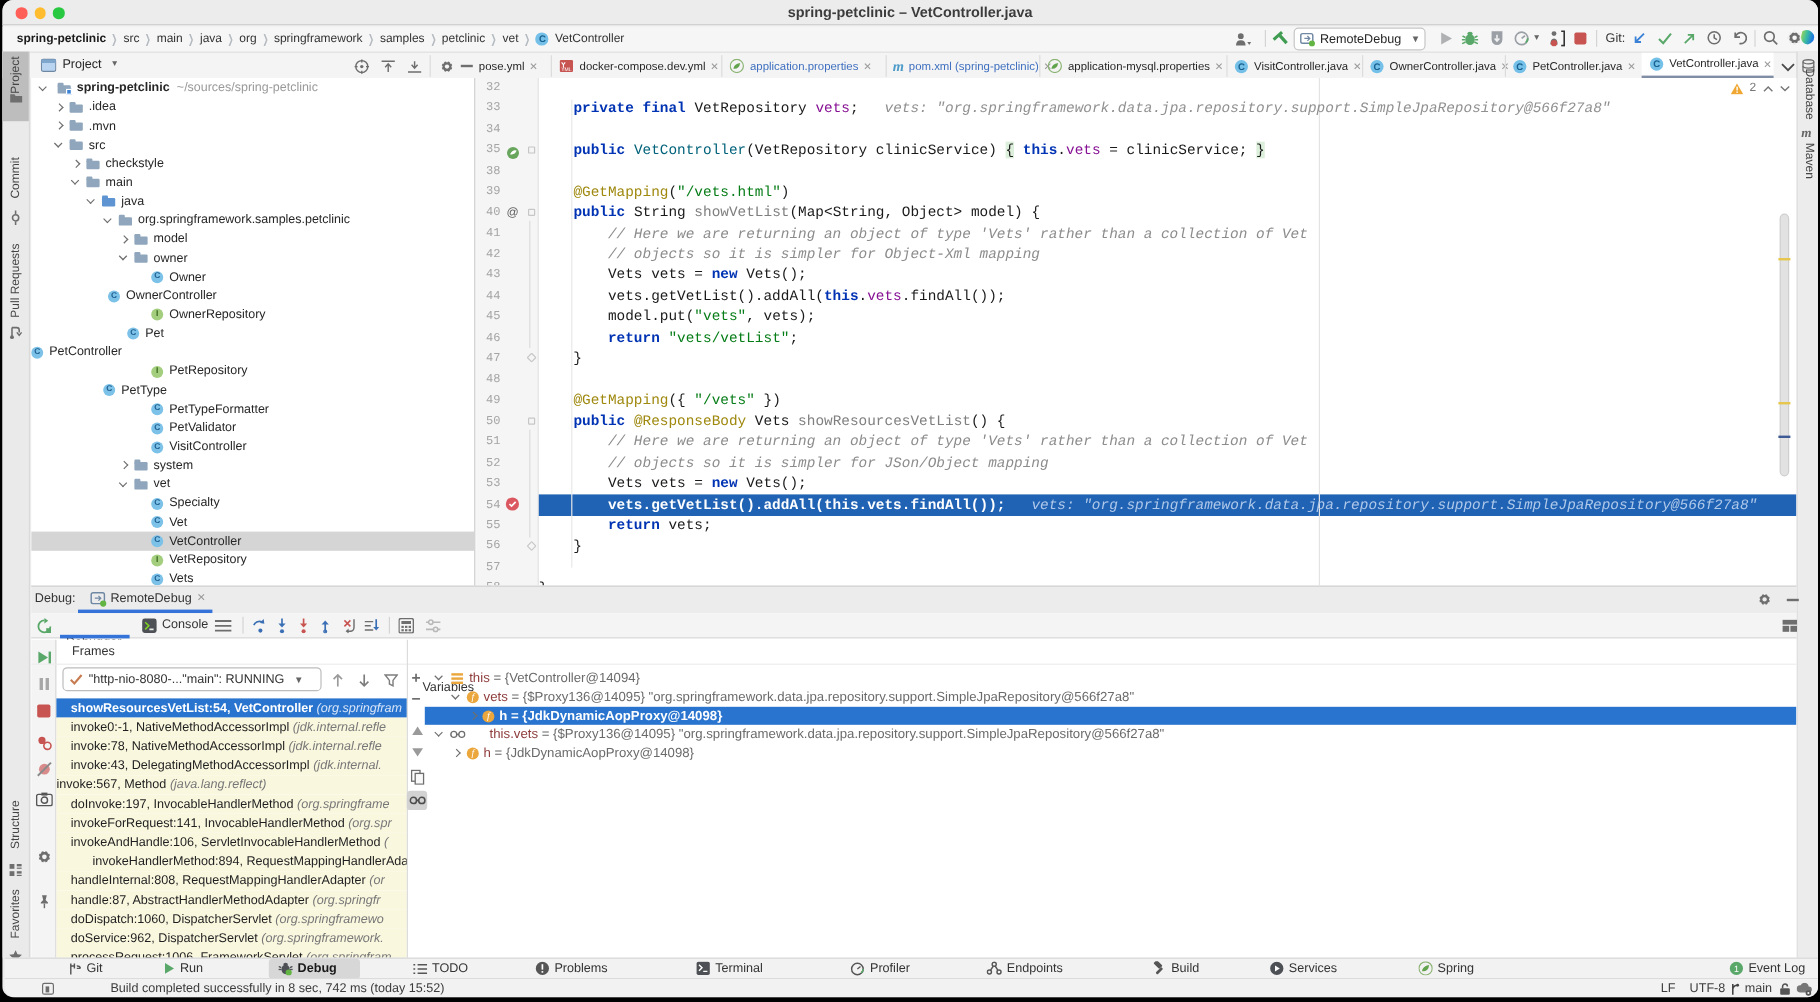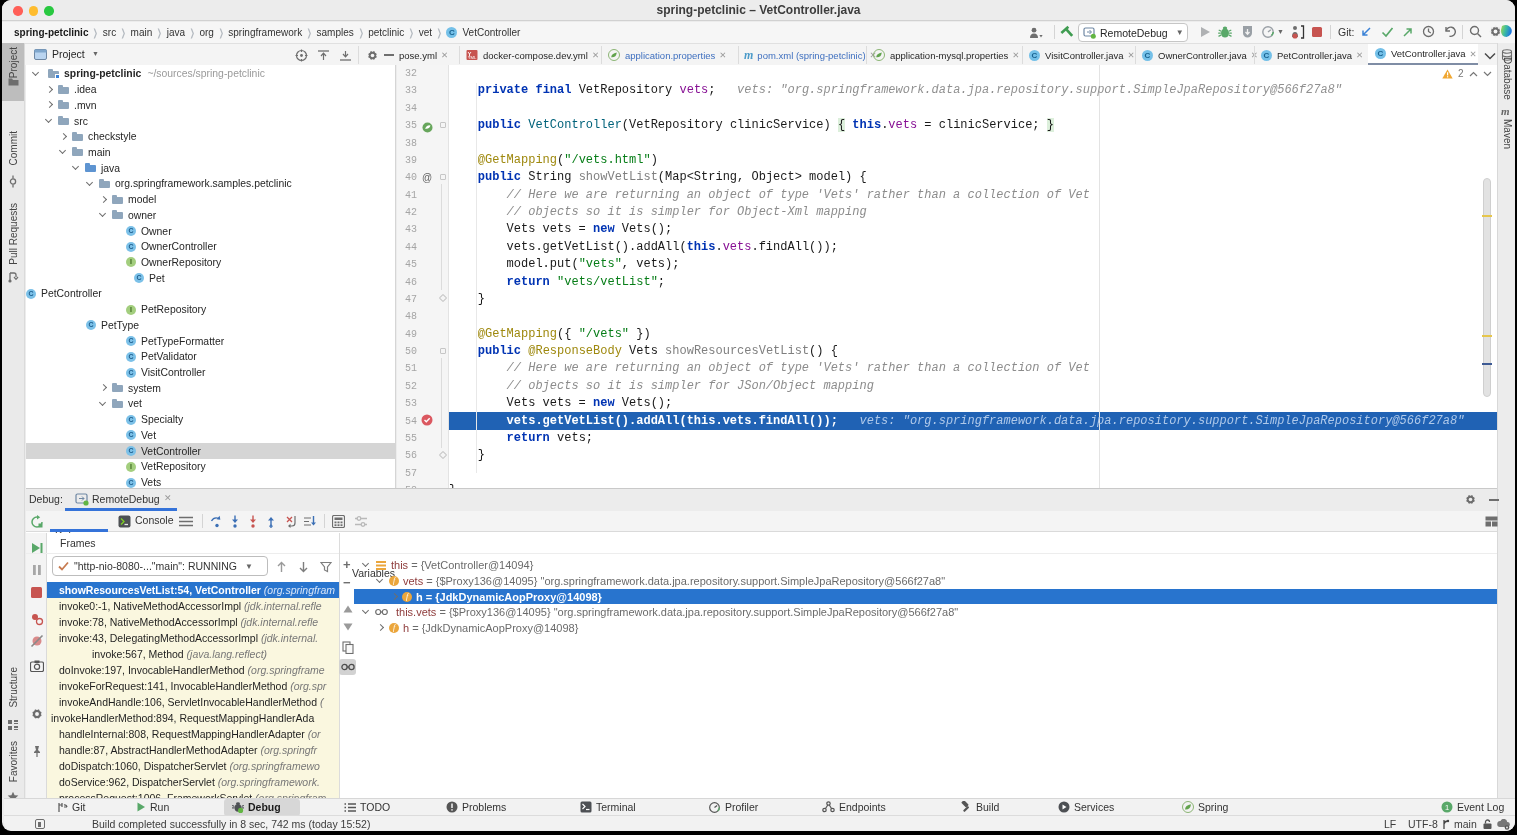--- a/index.html
+++ b/index.html
@@ -357,23 +357,23 @@
 <div class="trow" style="padding-left:19px;"><span class="chev r"></span><span style="width:5px;"></span><span class="fold"></span>.idea</div>
 <div class="trow" style="padding-left:19px;"><span class="chev r"></span><span style="width:5px;"></span><span class="fold"></span>.mvn</div>
 <div class="trow" style="padding-left:19px;"><span class="chev d"></span><span style="width:5px;"></span><span class="fold"></span>src</div>
 <div class="trow" style="padding-left:33px;"><span class="chev r"></span><span style="width:5px;"></span><span class="fold"></span>checkstyle</div>
 <div class="trow" style="padding-left:33px;"><span class="chev d"></span><span style="width:5px;"></span><span class="fold"></span>main</div>
 <div class="trow" style="padding-left:46px;"><span class="chev d"></span><span style="width:5px;"></span><span class="fold blue2"></span>java</div>
 <div class="trow" style="padding-left:60px;"><span class="chev d"></span><span style="width:5px;"></span><span class="fold"></span>org.springframework.samples.petclinic</div>
 <div class="trow" style="padding-left:73px;"><span class="chev r"></span><span style="width:5px;"></span><span class="fold"></span>model</div>
 <div class="trow" style="padding-left:73px;"><span class="chev d"></span><span style="width:5px;"></span><span class="fold"></span>owner</div>
 <div class="trow" style="padding-left:100px;"><span class="ci">C</span>Owner</div>
-<div class="trow" style="padding-left:100px;"><span class="ci">C</span>OwnerController</div>
+<div class="trow" style="padding-left:64px;"><span class="ci">C</span>OwnerController</div>
 <div class="trow" style="padding-left:100px;"><span class="ii">I</span>OwnerRepository</div>
-<div class="trow" style="padding-left:108px;"><span class="ci">C</span>Pet</div>
+<div class="trow" style="padding-left:80px;"><span class="ci">C</span>Pet</div>
 <div class="trow" style=""><span class="ci">C</span>PetController</div>
 <div class="trow" style="padding-left:100px;"><span class="ii">I</span>PetRepository</div>
 <div class="trow" style="padding-left:60px;"><span class="ci">C</span>PetType</div>
 <div class="trow" style="padding-left:100px;"><span class="ci">C</span>PetTypeFormatter</div>
 <div class="trow" style="padding-left:100px;"><span class="ci">C</span>PetValidator</div>
 <div class="trow" style="padding-left:100px;"><span class="ci">C</span>VisitController</div>
 <div class="trow" style="padding-left:73px;"><span class="chev r"></span><span style="width:5px;"></span><span class="fold"></span>system</div>
 <div class="trow" style="padding-left:73px;"><span class="chev d"></span><span style="width:5px;"></span><span class="fold"></span>vet</div>
 <div class="trow" style="padding-left:100px;"><span class="ci">C</span>Specialty</div>
 <div class="trow" style="padding-left:100px;"><span class="ci">C</span>Vet</div>
@@ -638,25 +638,25 @@
           <path d="M5.5 1 V10 M2 7 L5.5 10.5 L9 7" stroke="#7E7E7E" stroke-width="1.4" fill="none"></path>
         </svg>
 <svg class="abs" style="left:294px;top:28px;" width="12" height="12" viewBox="0 0 12 12">
           <path d="M1 1.5 H11 L7.5 6 V10.5 L4.5 9 V6 Z" fill="none" stroke="#7E7E7E" stroke-width="1.2"></path>
         </svg>
 
 <div class="frow" style="top:48.5px;background:#2874CE;color:#FFF;"><span style="padding-left:12px;font-weight:bold;">showResourcesVetList:54, VetController </span><span style="color:#D8E5F8;font-style:italic;">(org.springfram</span></div>
 <div class="frow fy" style="top:64.5px;"><span style="padding-left:12px;">invoke0:-1, NativeMethodAccessorImpl </span><span class="fpkg">(jdk.internal.refle</span></div>
 <div class="frow fy" style="top:80.5px;"><span style="padding-left:12px;">invoke:78, NativeMethodAccessorImpl </span><span class="fpkg">(jdk.internal.refle</span></div>
 <div class="frow fy" style="top:96.5px;"><span style="padding-left:12px;">invoke:43, DelegatingMethodAccessorImpl </span><span class="fpkg">(jdk.internal.</span></div>
-<div class="frow fy" style="top:112.5px;"><span style="margin-left:45px;">invoke:567, Method </span><span class="fpkg">(java.lang.reflect)</span></div>
+<div class="frow fy" style="top:112.5px;"><span style="">invoke:567, Method </span><span class="fpkg">(java.lang.reflect)</span></div>
 <div class="frow fy" style="top:128.5px;"><span style="padding-left:12px;">doInvoke:197, InvocableHandlerMethod </span><span class="fpkg">(org.springframe</span></div>
 <div class="frow fy" style="top:144.5px;"><span style="padding-left:12px;">invokeForRequest:141, InvocableHandlerMethod </span><span class="fpkg">(org.spr</span></div>
 <div class="frow fy" style="top:160.5px;"><span style="padding-left:12px;">invokeAndHandle:106, ServletInvocableHandlerMethod </span><span class="fpkg">(</span></div>
-<div class="frow fy" style="top:176.5px;"><span style="padding-left:4px;">invokeHandlerMethod:894, RequestMappingHandlerAda</span></div>
+<div class="frow fy" style="top:176.5px;"><span style="padding-left:16px;margin-left:14px;">invokeHandlerMethod:894, RequestMappingHandlerAda</span></div>
 <div class="frow fy" style="top:192.5px;"><span style="padding-left:12px;">handleInternal:808, RequestMappingHandlerAdapter </span><span class="fpkg">(or</span></div>
 <div class="frow fy" style="top:208.5px;"><span style="padding-left:12px;">handle:87, AbstractHandlerMethodAdapter </span><span class="fpkg">(org.springfr</span></div>
 <div class="frow fy" style="top:224.5px;"><span style="padding-left:12px;">doDispatch:1060, DispatcherServlet </span><span class="fpkg">(org.springframewo</span></div>
 <div class="frow fy" style="top:240.5px;"><span style="padding-left:12px;">doService:962, DispatcherServlet </span><span class="fpkg">(org.springframework.</span></div>
 <div class="frow fy" style="top:256.5px;"><span style="padding-left:12px;">processRequest:1006, FrameworkServlet </span><span class="fpkg">(org.springfram</span></div>
 
 <div class="abs" style="left:313px;top:0;width:1px;height:266px;background:#DCDCDC;"></div>
 <span class="abs" style="left:317px;top:24px;font-size:13px;color:#6E6E6E;font-weight:bold;">+</span>
 <span class="abs" style="left:317px;top:42px;font-size:13px;color:#6E6E6E;font-weight:bold;">−</span>
 <svg class="abs" style="left:317px;top:72px;" width="10" height="8" viewBox="0 0 10 8">
@@ -704,21 +704,21 @@
         </div>
 <div class="vrow" style="left:328px;top:71.4px;">
           <span class="chev d" style="margin-left:8px;"></span>
           <svg style="margin-left:5px;" width="13" height="8" viewBox="0 0 13 8">
             <g fill="none" stroke="#6E6E6E" stroke-width="1.2">
               <circle cx="3.2" cy="4" r="2.5"></circle>
               <circle cx="9.8" cy="4" r="2.5"></circle>
               <path d="M5.7 4 h1.6"></path>
             </g>
           </svg>
-          <span style="margin-left:8px;" class="vname">this.vets</span>
+          <span style="margin-left:20px;" class="vname">this.vets</span>
           <span class="vval">&nbsp;= {$Proxy136@14095} "org.springframework.data.jpa.repository.support.SimpleJpaRepository@566f27a8"</span>
         </div>
 <div class="vrow" style="left:328px;top:87.1px;">
           <span class="chev r" style="margin-left:22px;"></span>
           <span class="fic" style="margin-left:5px;">f</span>
           <span class="vname">h</span>
           <span class="vval">&nbsp;= {JdkDynamicAopProxy@14098}</span>
         </div>
 </div>
 </div>

